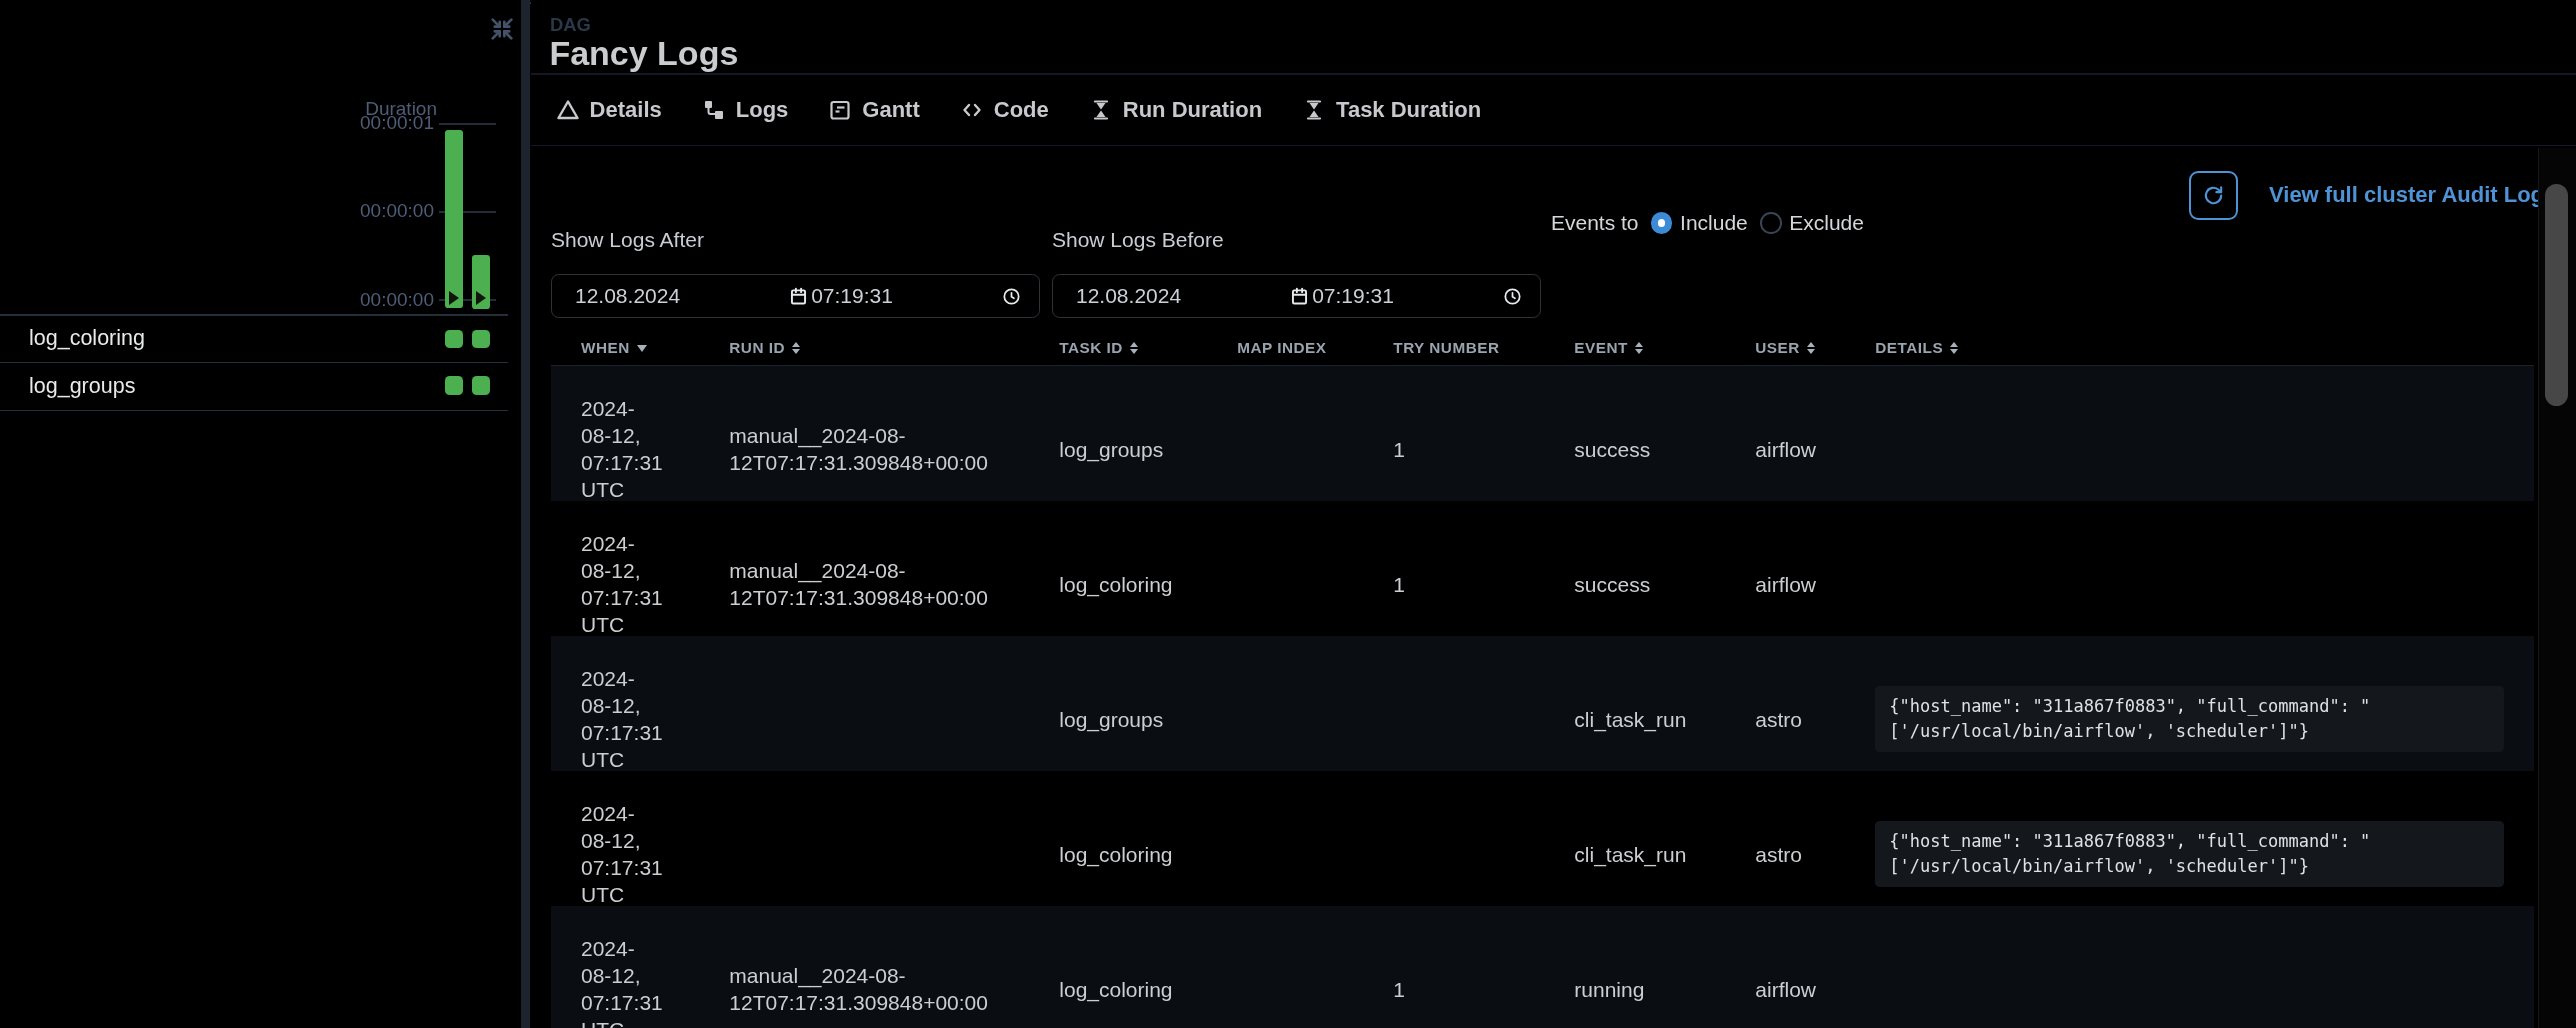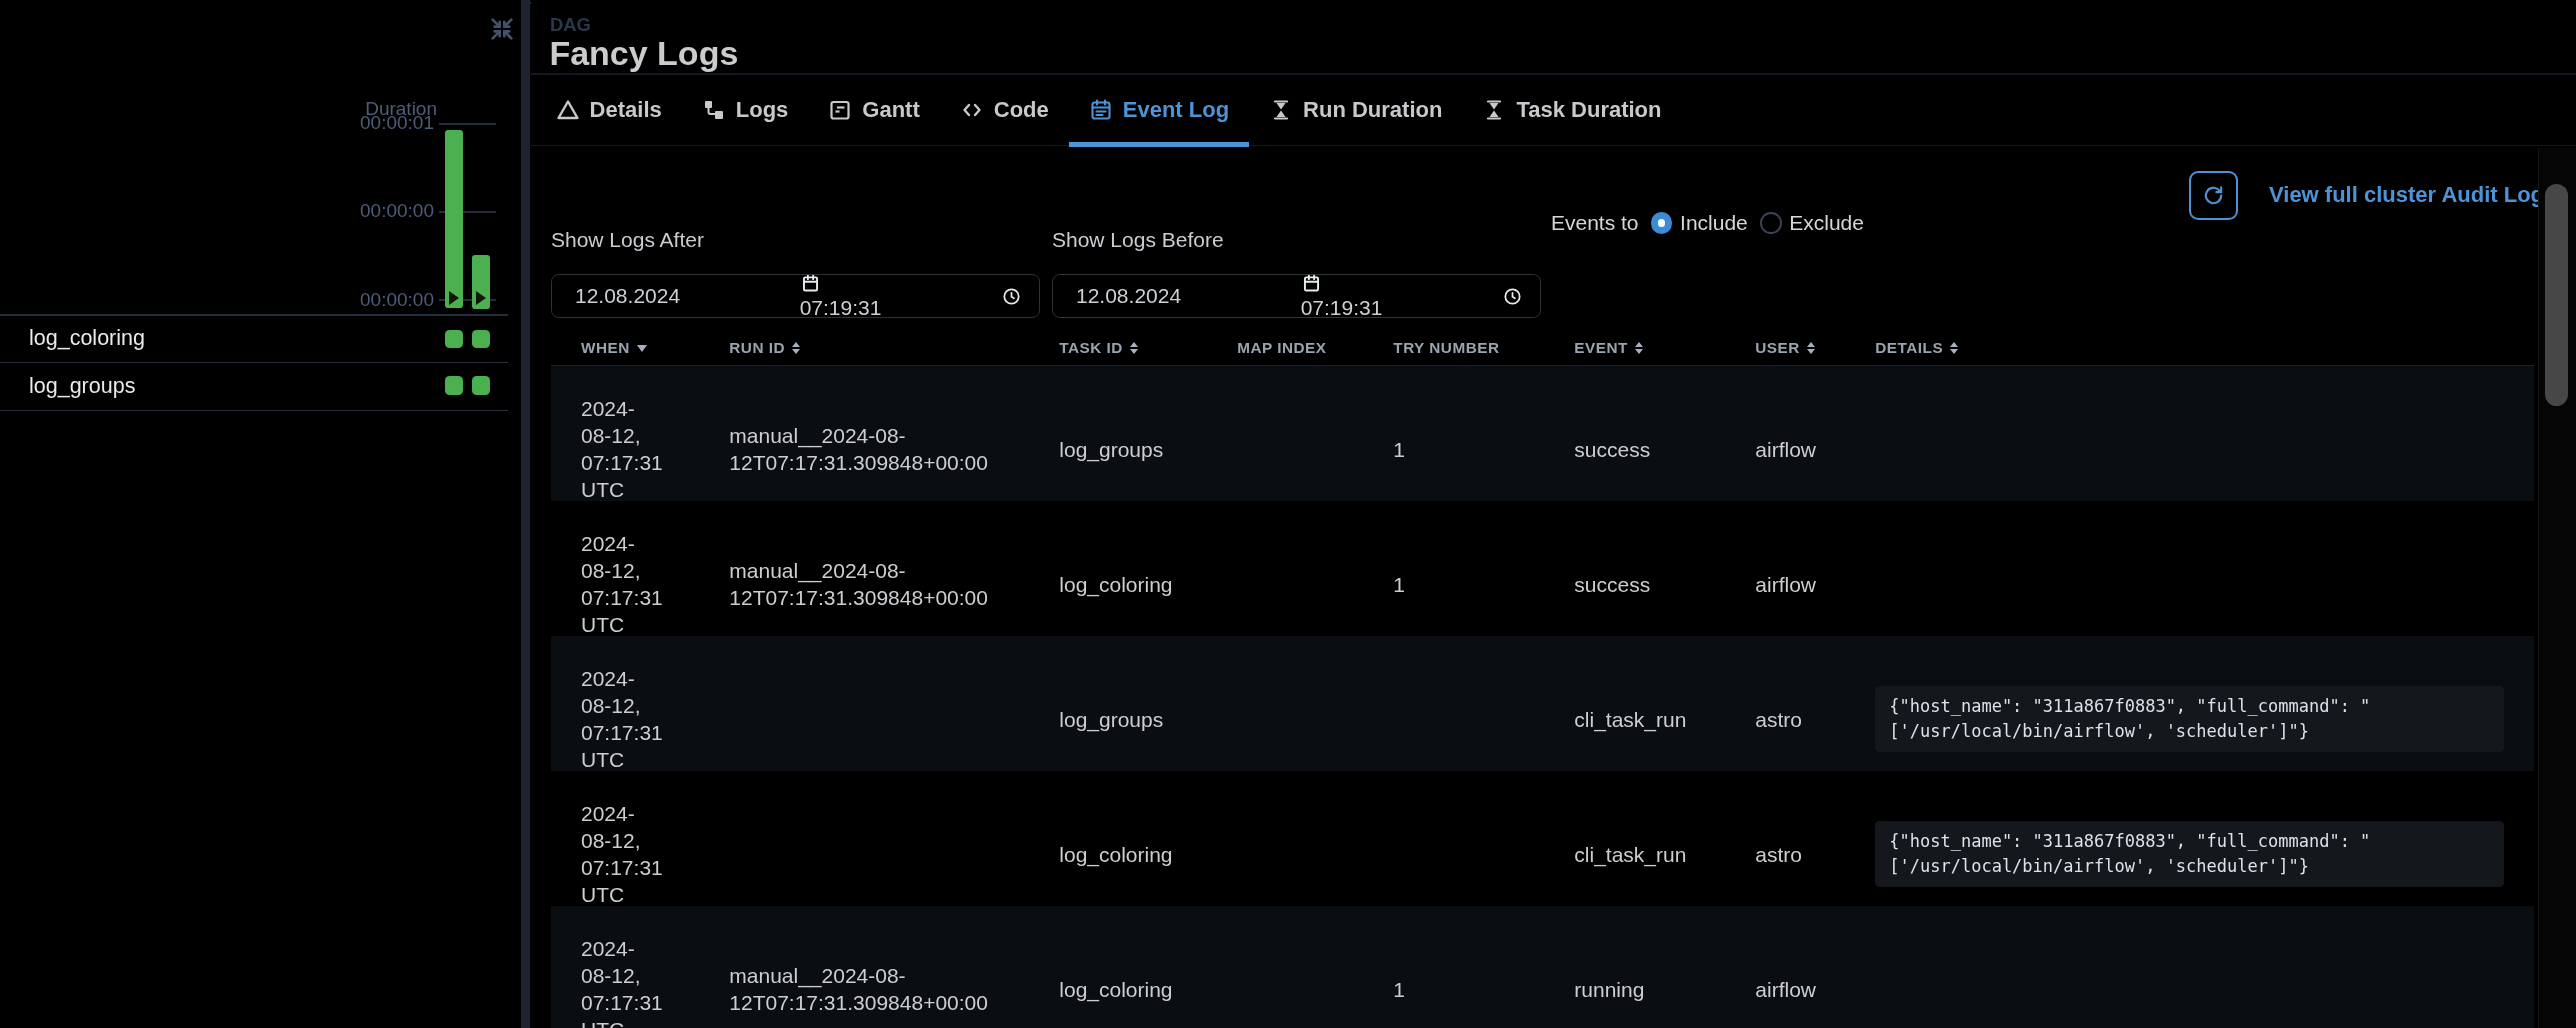--- a/index.html
+++ b/index.html
@@ -47,21 +47,21 @@
                  background:none; border:2.3px solid #4e93d5; border-radius:9.2px; color:#4e93d5;
                  display:flex; align-items:center; justify-content:center; cursor:pointer; }
   .refresh-btn svg { width:23px; height:23px; }
   .audit-link { position:absolute; left:1738px; top:182px; font-size:22px; font-weight:bold;
                 color:#4e93d5; text-decoration:none; }
 
   .f-label { position:absolute; top:228px; font-size:21px; color:#c9cdd2; }
   .dt-input { position:absolute; top:274px; width:489px; height:44px; border:1.5px solid #2e3338;
               border-radius:7.7px; display:flex; align-items:center; justify-content:space-between;
               padding:0 17px 0 23px; font-size:21px; color:#cdd0d4; background:#000; }
-  .dt-mid { display:flex; align-items:flex-start; gap:2px;flex-direction:column; }
+  .dt-mid { display:flex; align-items:center; gap:2px; }
   .dt-input svg { width:21px; height:21px; color:#e8eaec; }
   .events-row { position:absolute; left:1020px; top:211px; display:flex; align-items:center; gap:12.3px;
                 font-size:21px; color:#d5d8db; }
   .radio { width:21.5px; height:21.5px; border-radius:50%; }
   .radio.on  { border:7px solid #3b8bd6; background:#fff; }
   .radio.off { border:2.3px solid #3a4452; background:transparent; }
   .radio-opt { display:flex; align-items:center; gap:7.7px; cursor:pointer; }
   .select-box { position:absolute; left:1020px; top:274px; width:488px; height:44px;
                 border:1.5px solid #2e3338; border-radius:7.7px; display:flex; align-items:center;
                 padding-left:20px; background:#000; }
@@ -227,26 +227,20 @@
           <use href="#gantt-icon"></use>
         </svg>
         <span>Gantt</span>
       </div>
       <div class="tab">
         <svg viewBox="0 0 31 31" width="24" height="24">
           <use href="#code-icon"></use>
         </svg>
         <span>Code</span>
       </div>
-      <div class="tab active">
-        <svg viewBox="0 0 31 31" width="24" height="24">
-          <use href="#event-log-icon"></use>
-        </svg>
-        <span>Event Log</span>
-      </div>
       <div class="tab">
         <svg viewBox="0 0 31 31" width="24" height="24">
           <use href="#hourglass-icon"></use>
         </svg>
         <span>Run Duration</span>
       </div>
       <div class="tab">
         <svg viewBox="0 0 31 31" width="24" height="24">
           <use href="#hourglass-icon"></use>
         </svg>

